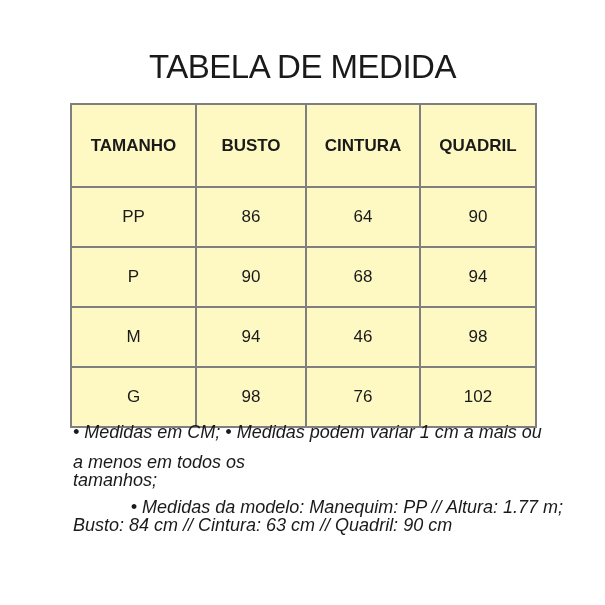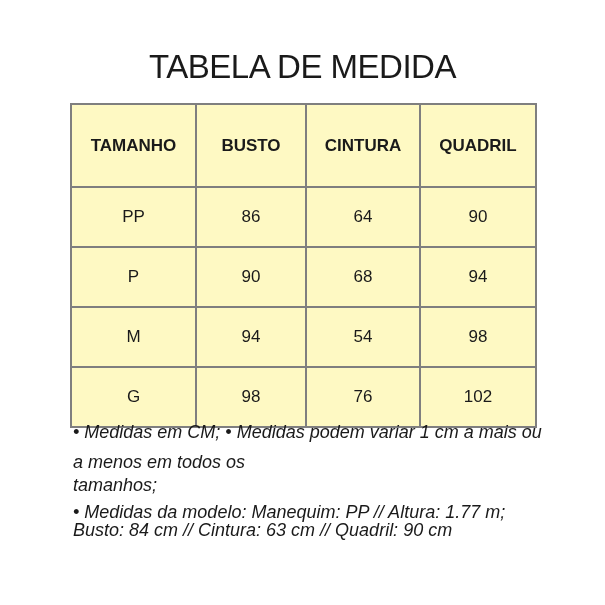--- a/index.html
+++ b/index.html
@@ -64,22 +64,22 @@
     font-size: 18px;
     color: #1a1a1a;
     font-style: italic;
   }
   .notes p {
     margin: 0;
     line-height: 18px;
     white-space: nowrap;
   }
   .notes p.gap12 { margin-top: 12px; }
-  .notes p.gap5  { margin-top: 5px; }
-  .notes p.gap9  { margin-top: 9px; }
+  .notes p.gap5  { }
+  .notes p.gap9  { margin-top: 9px; text-align: right; }
   .notes p.gap15 { }
 </style>
 </head>
 <body>
 
 <div class="page">
 
   <h1 class="title">TABELA DE MEDIDA</h1>
 
   <table class="size-table">
@@ -106,21 +106,21 @@
       </tr>
       <tr>
         <td>P</td>
         <td>90</td>
         <td>68</td>
         <td>94</td>
       </tr>
       <tr>
         <td>M</td>
         <td>94</td>
-        <td>54</td>
+        <td>46</td>
         <td>98</td>
       </tr>
       <tr>
         <td>G</td>
         <td>98</td>
         <td>76</td>
         <td>102</td>
       </tr>
     </tbody>
   </table>

